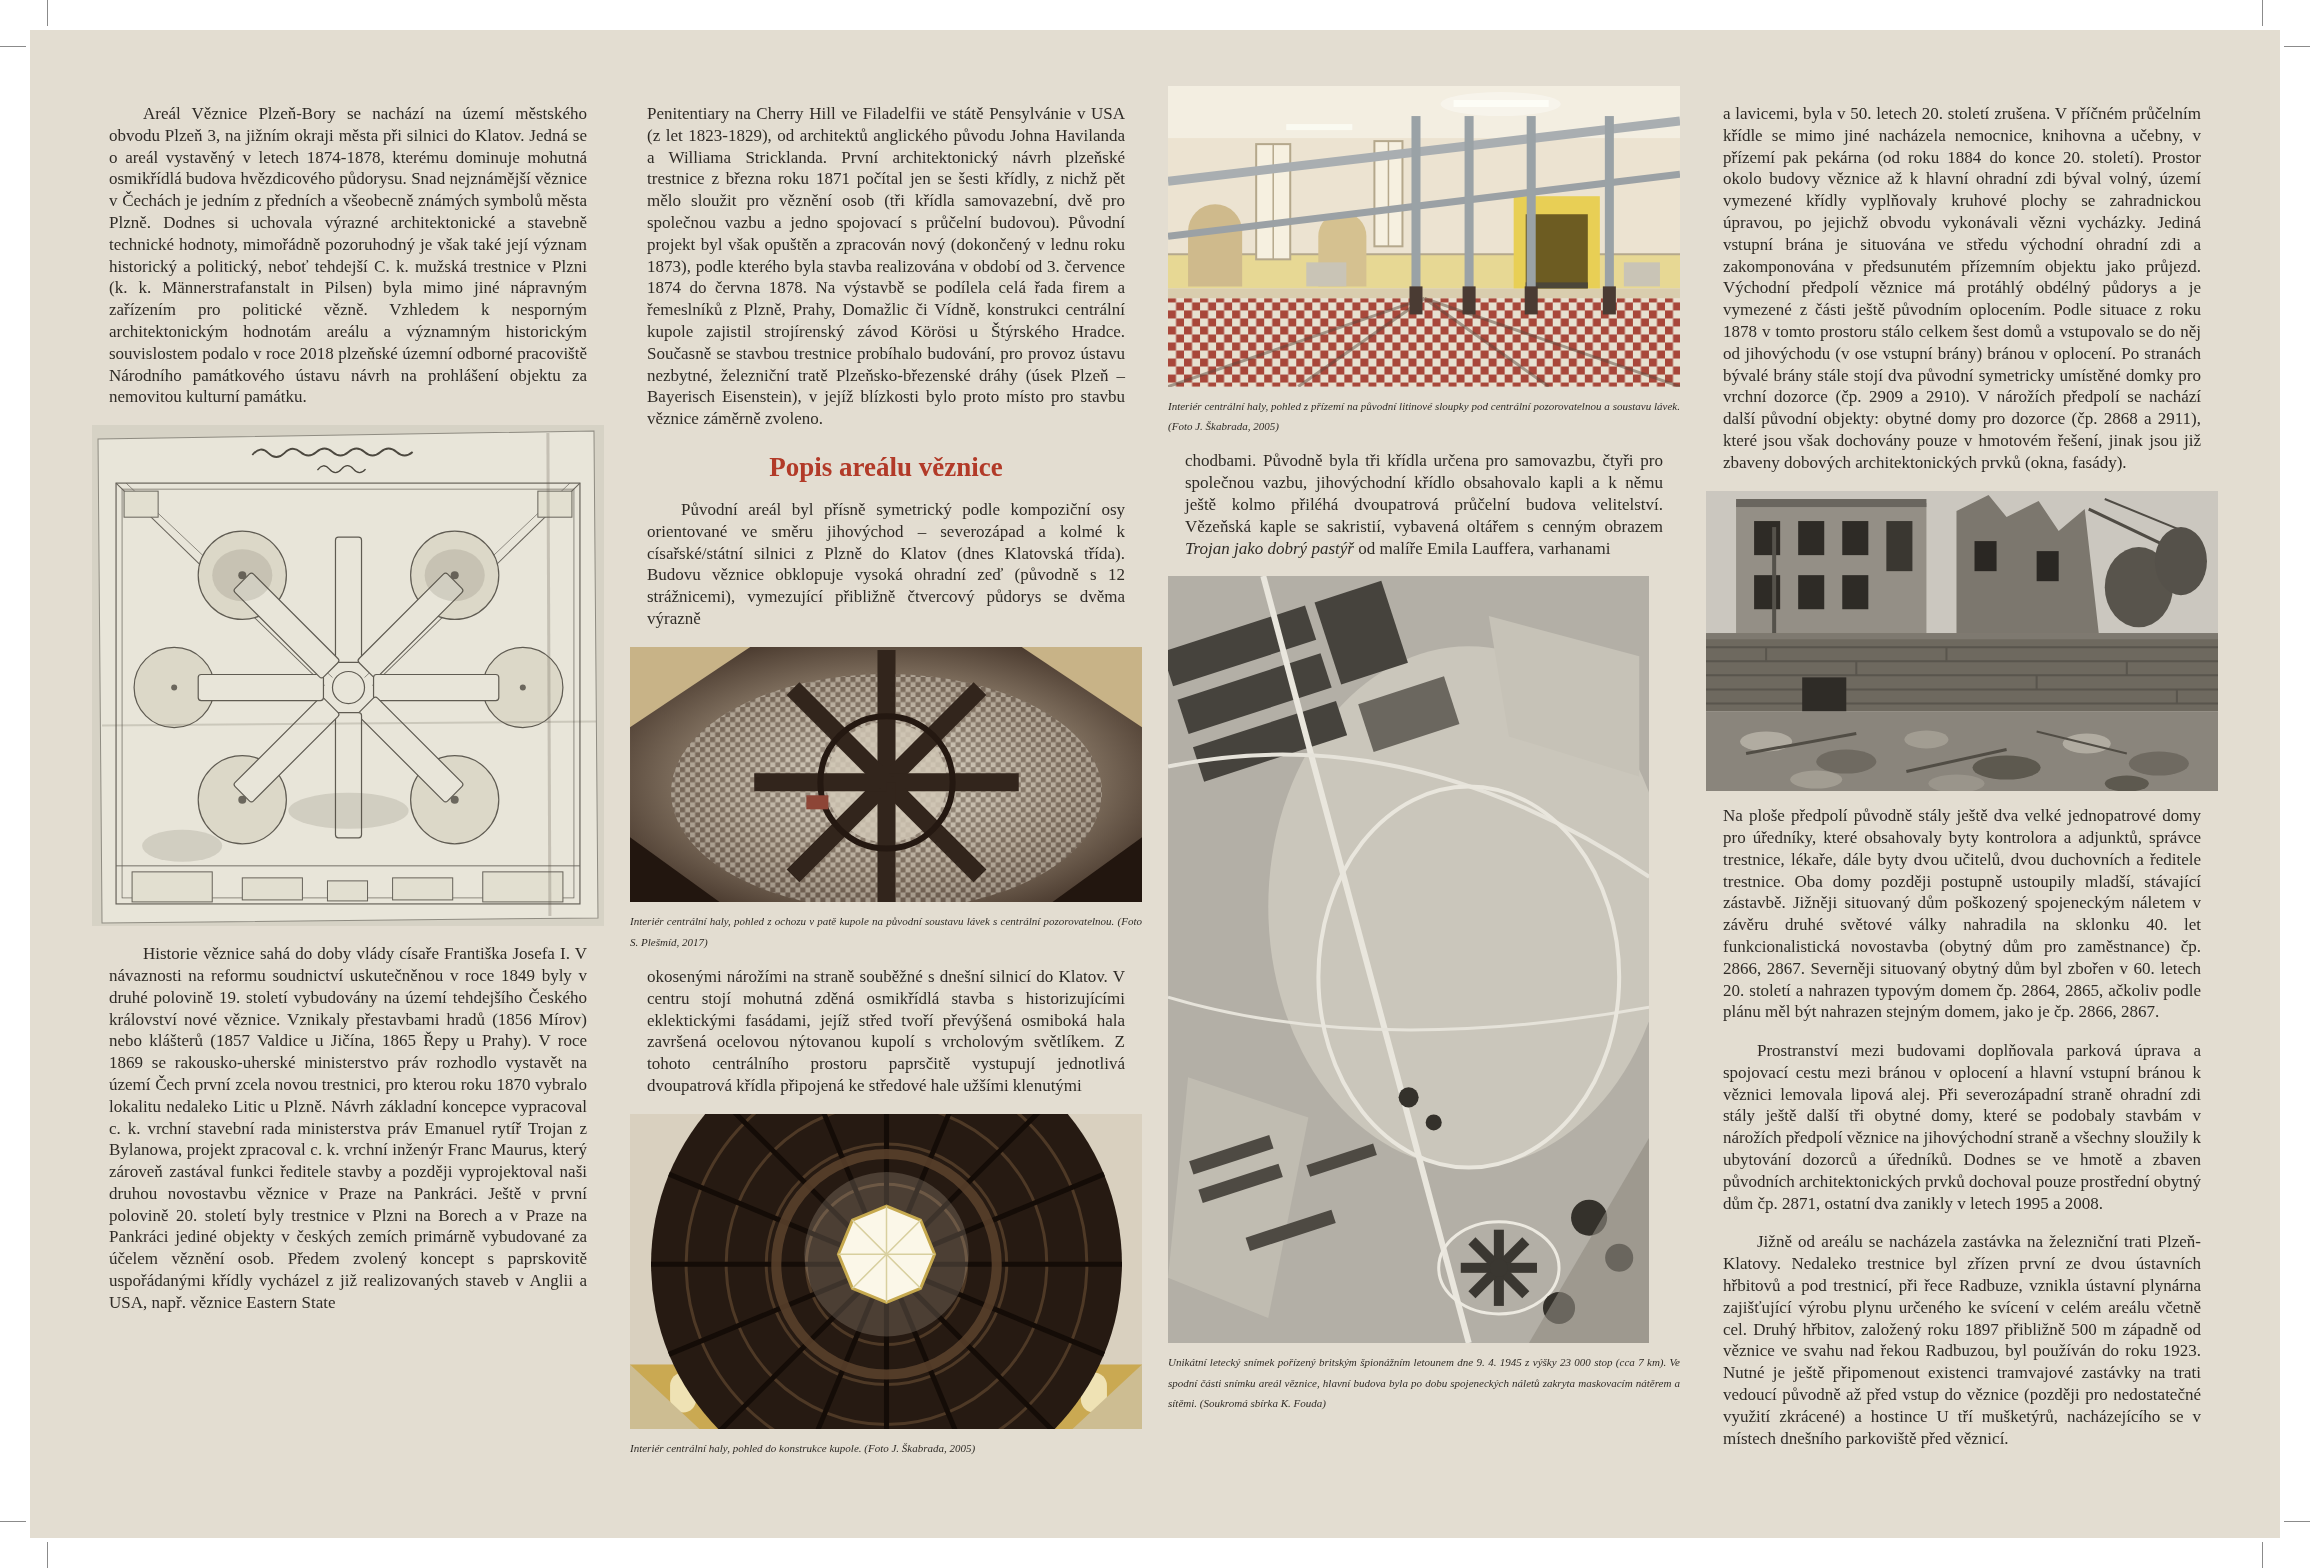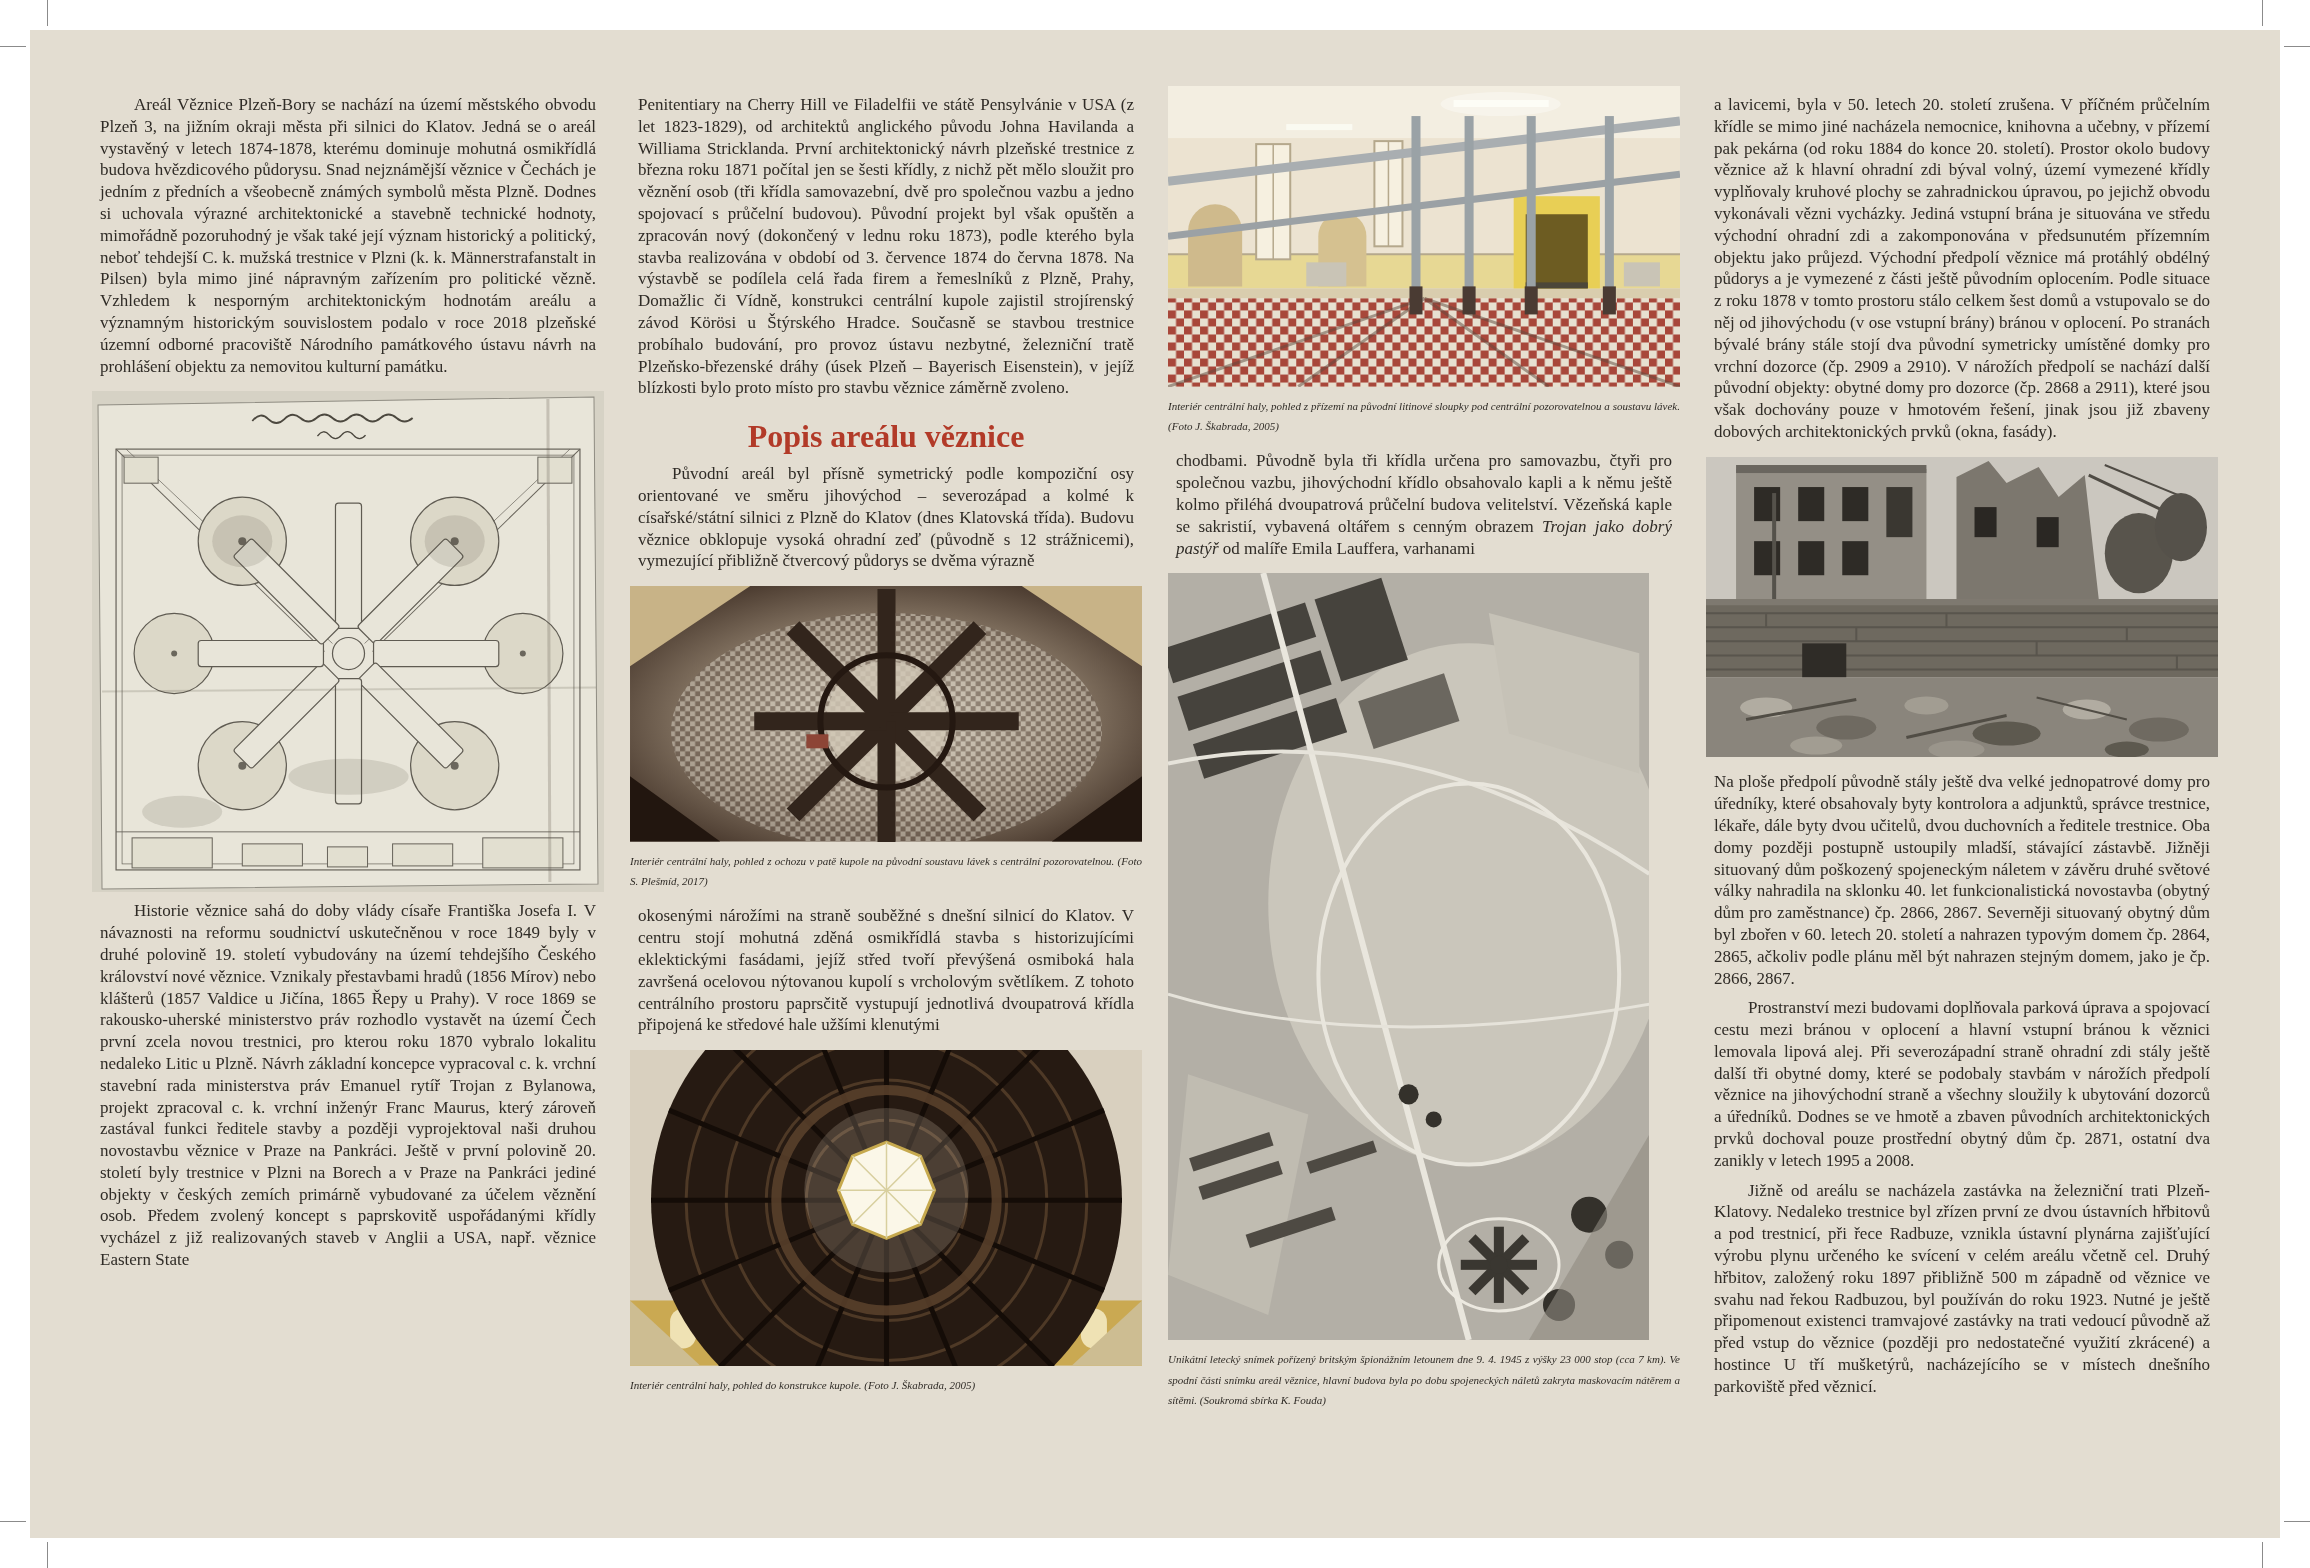--- a/index.html
+++ b/index.html
@@ -4,23 +4,23 @@
 <style>
   html,body{margin:0;padding:0;background:#ffffff;}
   body{width:2310px;height:1568px;position:relative;font-family:"Liberation Serif",serif;}
   .page{position:absolute;inset:0;background:#ffffff;}
   .crop{position:absolute;background:var(--crop_mark,#8b8b8b);}
   .panel{position:absolute;left:30px;top:30px;width:2250px;height:1508px;
          background:var(--panel,#e3ddd1);box-sizing:border-box;padding:56px 62px;overflow:hidden;}
   .cols{display:flex;gap:26px;height:100%;}
   .col{flex:1 1 0;min-width:0;color:var(--text,#2f2b26);font-size:17px;line-height:21.8px;
        text-align:justify;overflow:hidden;}
-  p{margin:8px;}
+  p{margin:17px;}
   .indent{text-indent:34px;}
-  h2{font-size:32px;line-height:30px;font-weight:bold;color:var(--heading,#b23a28);
+  h2{font-size:27px;line-height:30px;font-weight:bold;color:var(--heading,#b23a28);
      text-align:center;margin:22px 0 12px;font-family:"Liberation Serif",serif;}
   figure{margin:14px 0 0 0;}
   figure svg{display:block;width:100%;height:auto;}
   figure.narrow svg{width:94%;}
   figcaption{font-style:italic;font-size:11px;line-height:20.4px;margin-top:9px;text-align:justify;}
   .it{font-style:italic;}
 </style>
 </head>
 <body>
 

